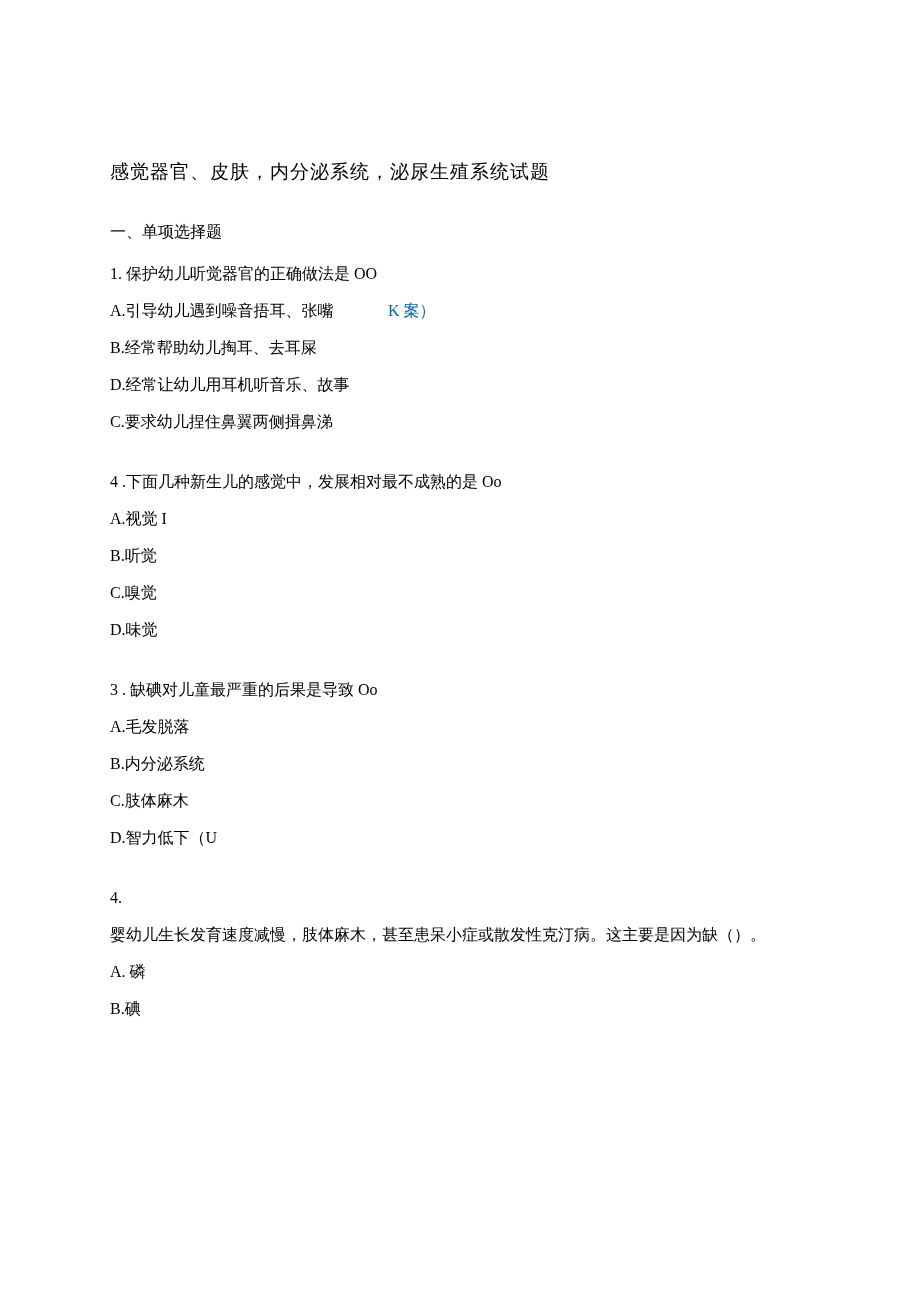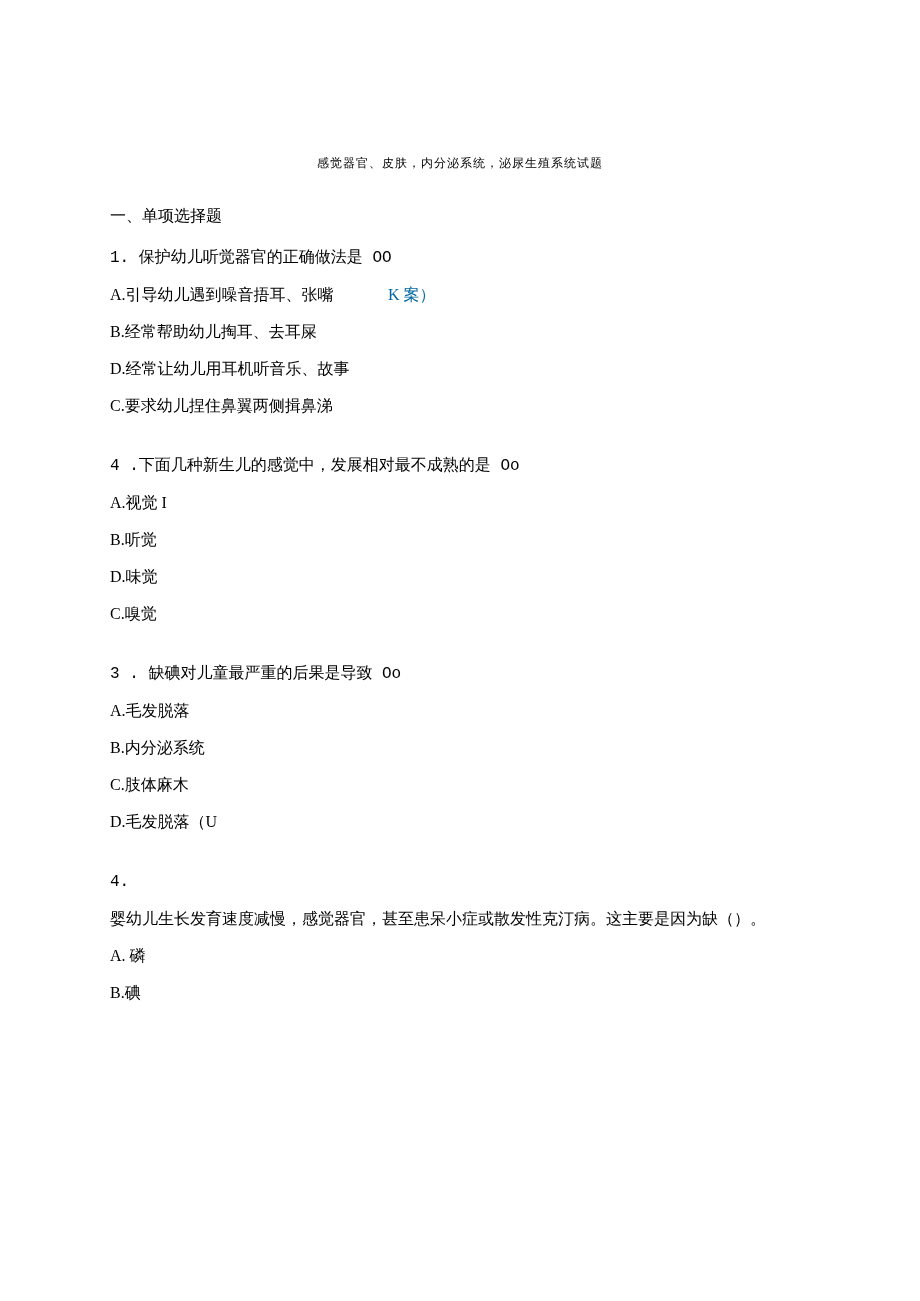--- a/index.html
+++ b/index.html
@@ -11,32 +11,31 @@
     height: 1301px;
     box-sizing: border-box;
   }
   .page {
     padding: 150px 110px 0 110px;
     color: #000000;
     font-size: 16px;
     line-height: 2.3;
   }
   .title {
-    text-align: center;
-    font-size: 12px;
+    text-align: left;
+    font-size: 19px;
     margin-bottom: 20px;
     letter-spacing: 1px;
   }
   .section-header {
     margin-top: 6px;
     margin-bottom: 6px;
   }
   .q-stem {
     margin-top: 6px;
-    font-family: Liberation Mono, monospace;
   }
   .opt-row {
     display: block;
   }
   .opt-a-wrap {
     display: inline-block;
     width: 274px;
   }
   .answer-hint {
     color: #0369a1;
@@ -62,31 +61,31 @@
   </div>
   <div class="opt-row">B.经常帮助幼儿掏耳、去耳屎</div>
   <div class="opt-row">D.经常让幼儿用耳机听音乐、故事</div>
   <div class="opt-row">C.要求幼儿捏住鼻翼两侧揖鼻涕</div>
 
   <div class="block-gap"></div>
 
   <div class="q-stem">4 .下面几种新生儿的感觉中，发展相对最不成熟的是 Oo</div>
   <div class="opt-row">A.视觉 I</div>
   <div class="opt-row">B.听觉</div>
+  <div class="opt-row">C.嗅觉</div>
   <div class="opt-row">D.味觉</div>
-  <div class="opt-row">C.嗅觉</div>
 
   <div class="block-gap"></div>
 
   <div class="q-stem">3 . 缺碘对儿童最严重的后果是导致 Oo</div>
   <div class="opt-row">A.毛发脱落</div>
   <div class="opt-row">B.内分泌系统</div>
   <div class="opt-row">C.肢体麻木</div>
-  <div class="opt-row">D.毛发脱落（U</div>
+  <div class="opt-row">D.智力低下（U</div>
 
   <div class="block-gap"></div>
 
   <div class="q-stem">4.</div>
-  <div class="opt-row">婴幼儿生长发育速度减慢，感觉器官，甚至患呆小症或散发性克汀病。这主要是因为缺（）。</div>
+  <div class="opt-row">婴幼儿生长发育速度减慢，肢体麻木，甚至患呆小症或散发性克汀病。这主要是因为缺（）。</div>
   <div class="opt-row">A. 磷</div>
   <div class="opt-row">B.碘</div>
 
 </div>
 
 </body></html>

